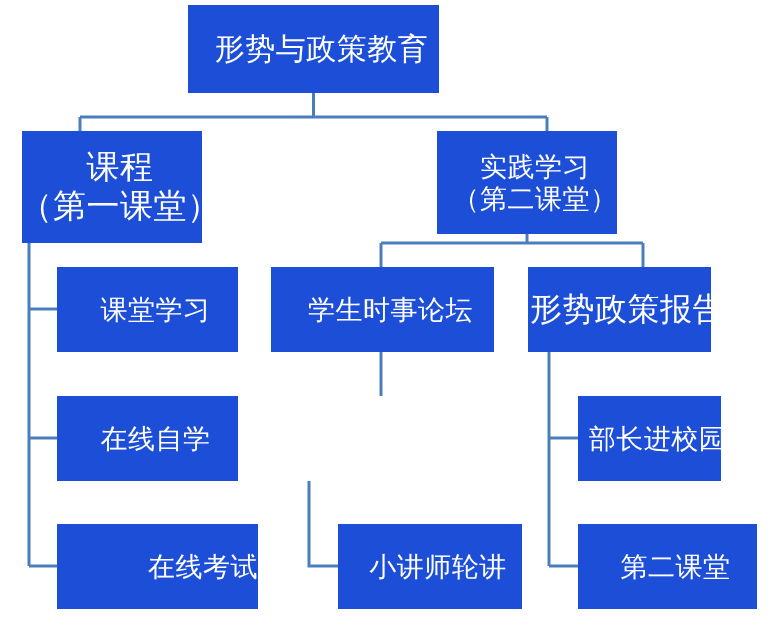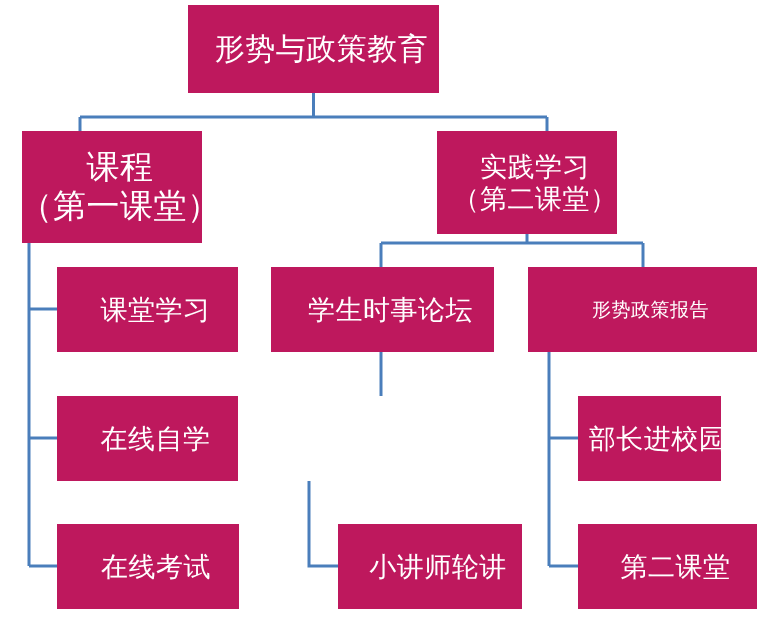--- a/index.html
+++ b/index.html
@@ -22,21 +22,21 @@
     position: absolute;
     left: 0;
     top: 0;
     width: 772px;
     height: 625px;
     pointer-events: none;
   }
   .node {
     position: absolute;
     box-sizing: border-box;
-    background: #be185d;
+    background: #1d4ed8;
     color: #ffffff;
     display: flex;
     flex-direction: column;
     align-items: center;
     justify-content: center;
     text-align: center;
     font-family: "DejaVu Serif", "Liberation Serif", serif;
     font-weight: 400;
     letter-spacing: 0.5px;
     line-height: 1.18;
@@ -82,23 +82,23 @@
   #node-student-forum {
     left: 271px;
     top: 267px;
     width: 223px;
     height: 85px;
     font-size: 27px;
   }
   #node-situation-report {
     left: 528px;
     top: 267px;
-    width: 229px;
-    height: 85px;
-    font-size: 19px;
+    width: 183px;
+    height: 85px;
+    font-size: 32px;
   }
   
   #node-online-study {
     left: 57px;
     top: 396px;
     width: 181px;
     height: 85px;
     font-size: 27px;
   }
   #node-appoint-lecturer {
@@ -112,23 +112,24 @@
     left: 578px;
     top: 396px;
     width: 143px;
     height: 85px;
     font-size: 27px;
   }
   
   #node-online-exam {
     left: 57px;
     top: 524px;
-    width: 182px;
-    height: 85px;
-    font-size: 27px;
+    width: 201px;
+    height: 85px;
+    font-size: 27px;
+    align-items: flex-end;
   }
   #node-lecturer-rotation {
     left: 338px;
     top: 524px;
     width: 184px;
     height: 85px;
     font-size: 27px;
   }
   #node-current-affairs {
     left: 578px;

